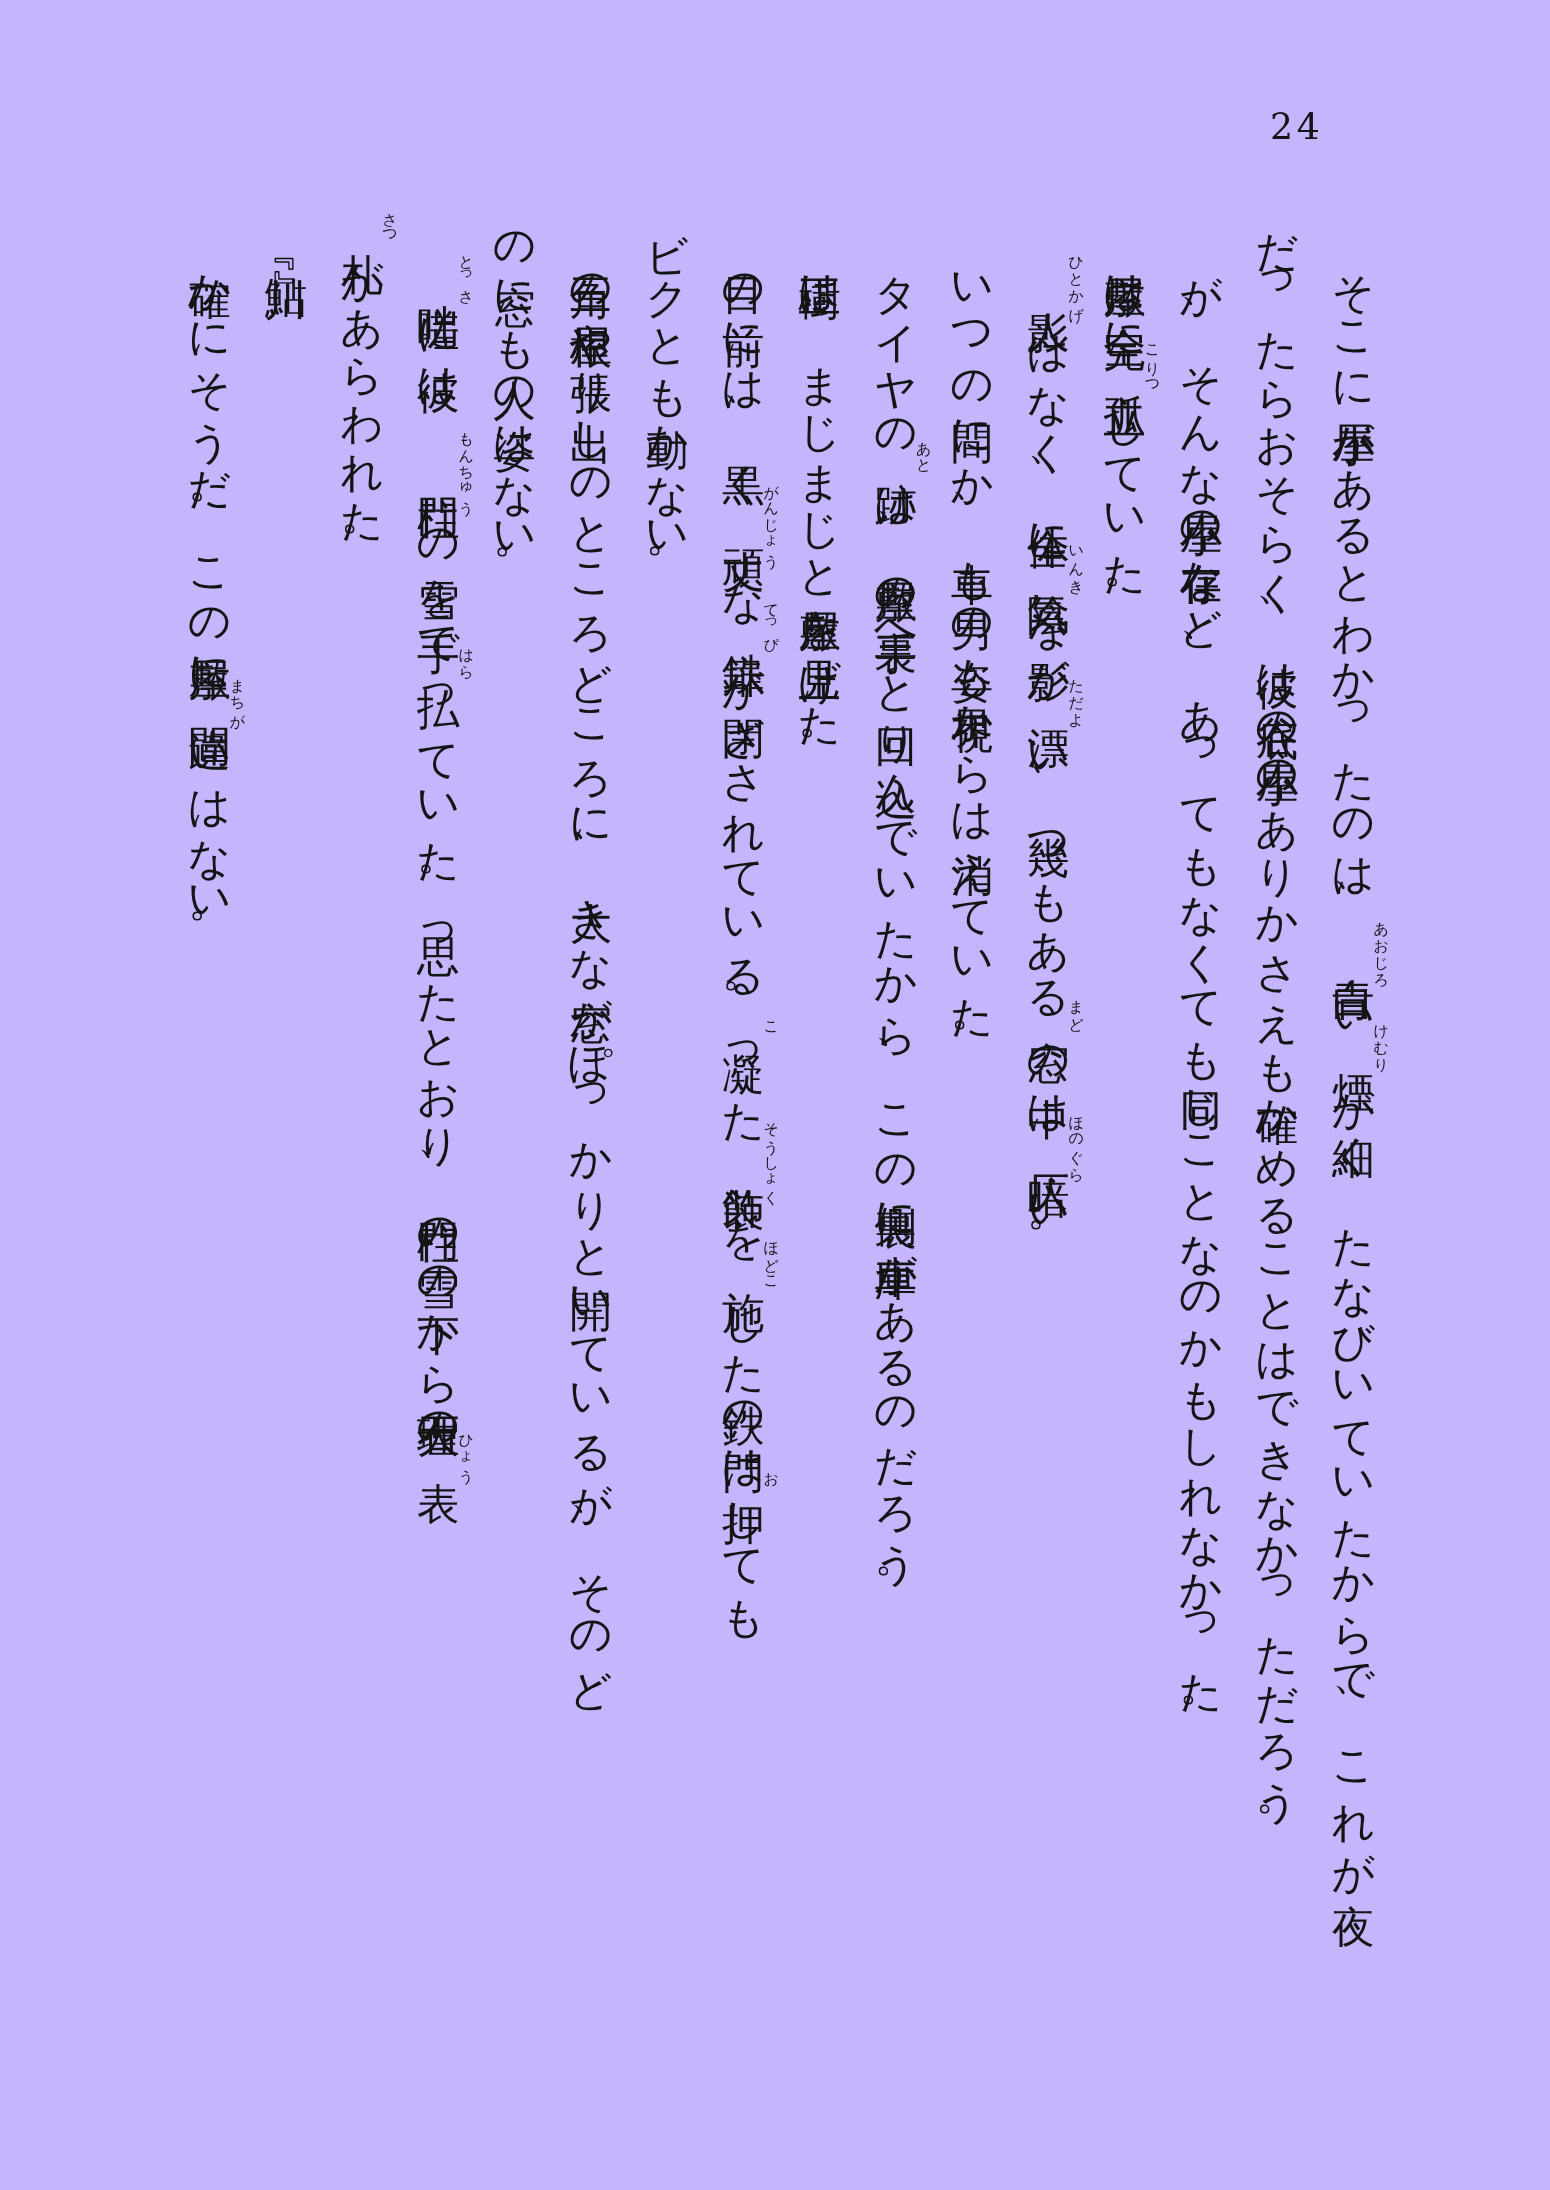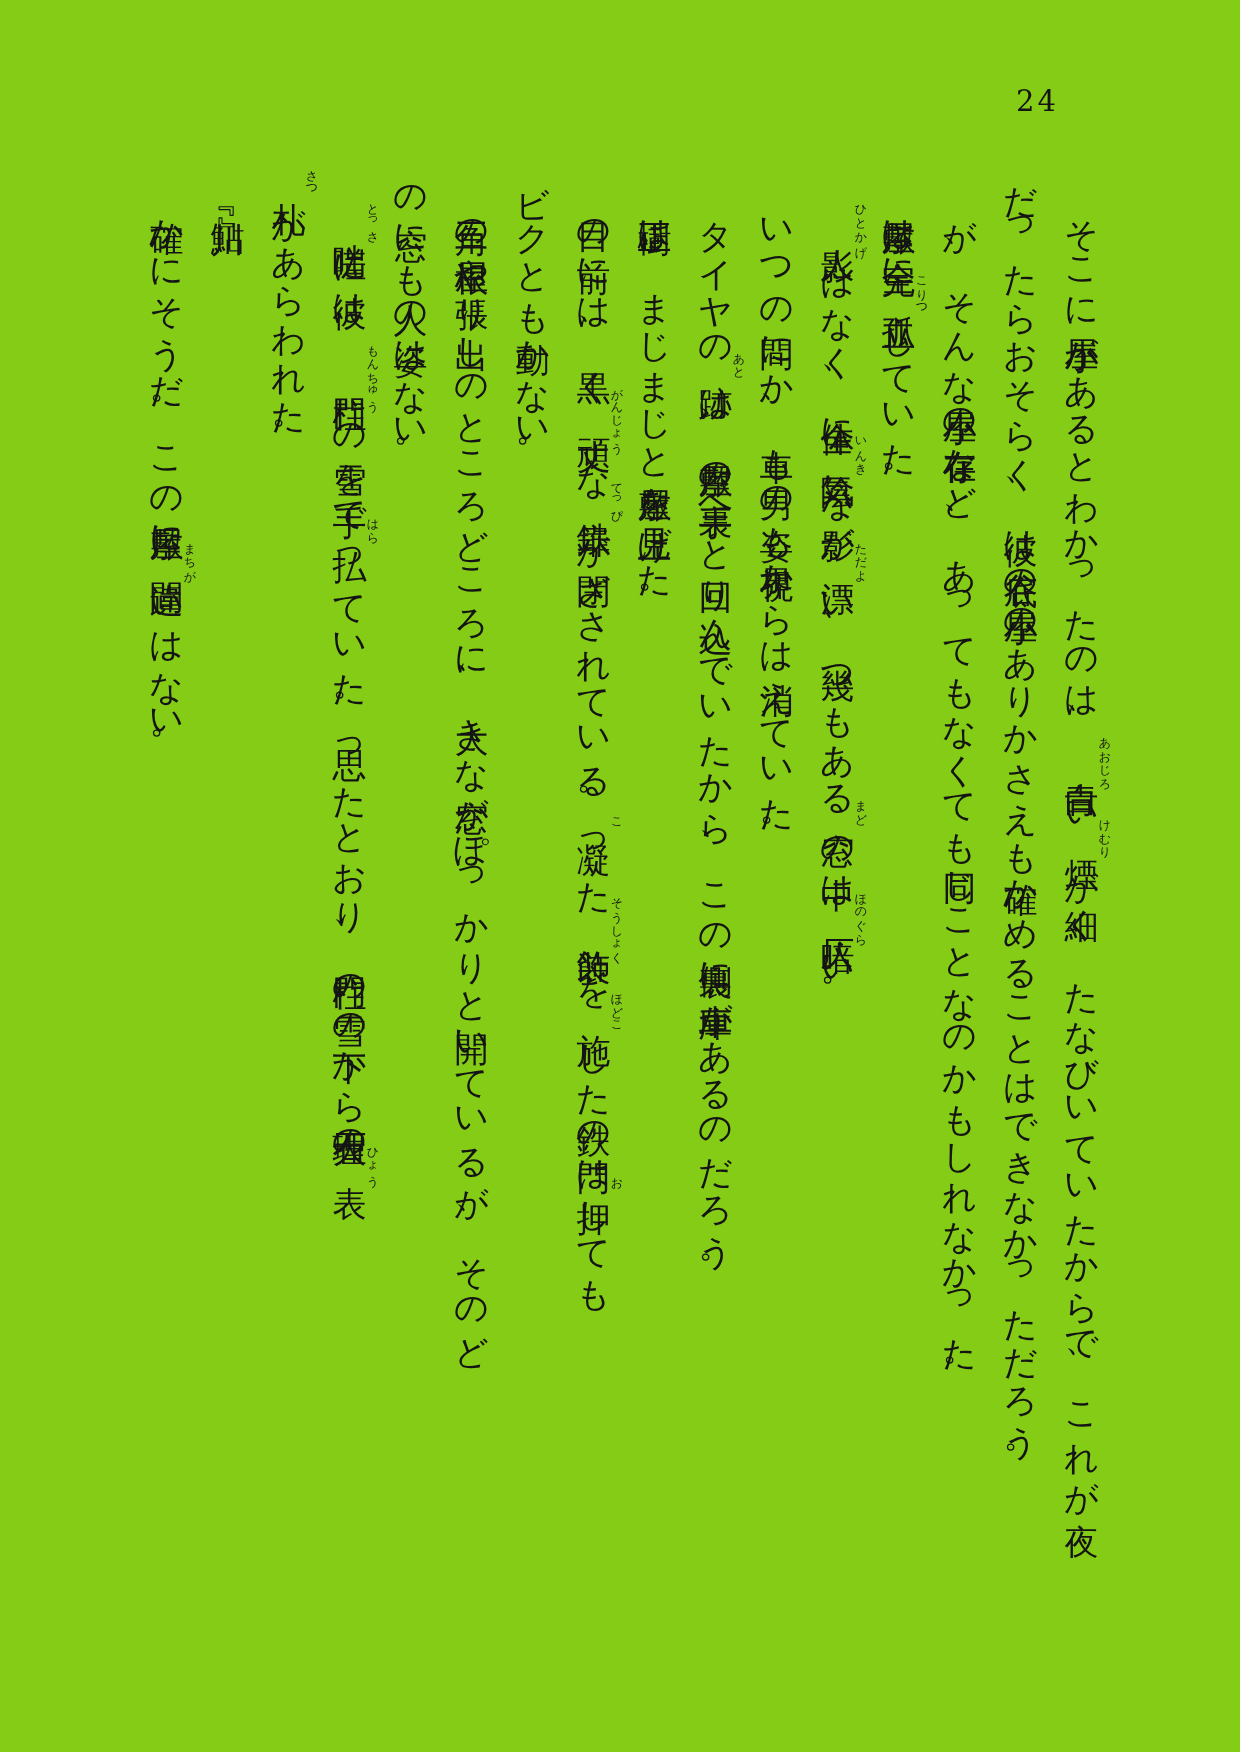--- a/index.html
+++ b/index.html
@@ -9,21 +9,21 @@
   body {
     width: 1240px;
     height: 1752px;
     background: #f4f4f2;
     font-family: "DejaVu Serif", "Liberation Serif", serif;
   }
   .page {
     position: relative;
     width: 1240px;
     height: 1752px;
-    background: #84cc16;
+    background: #c4b5fd;
     overflow: hidden;
     color: #141414;
   }
   .page-number {
     position: absolute;
     top: 84px;
     left: 1016px;
     font-size: 29px;
     letter-spacing: 3px;
     color: #141414;

